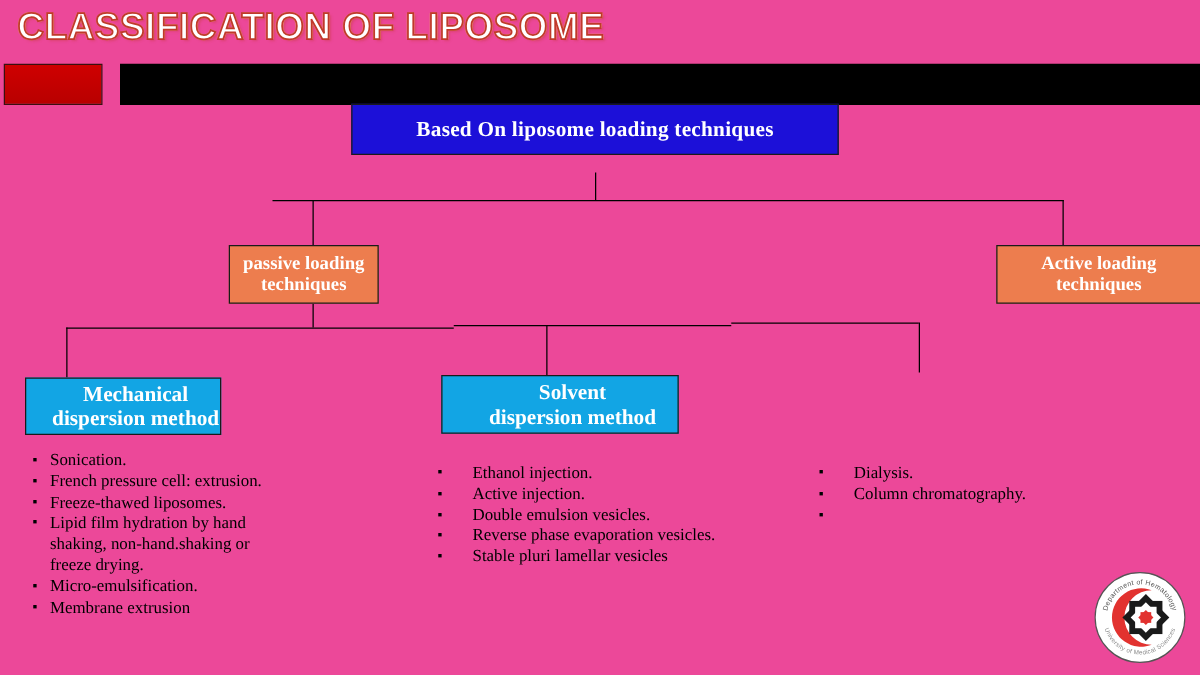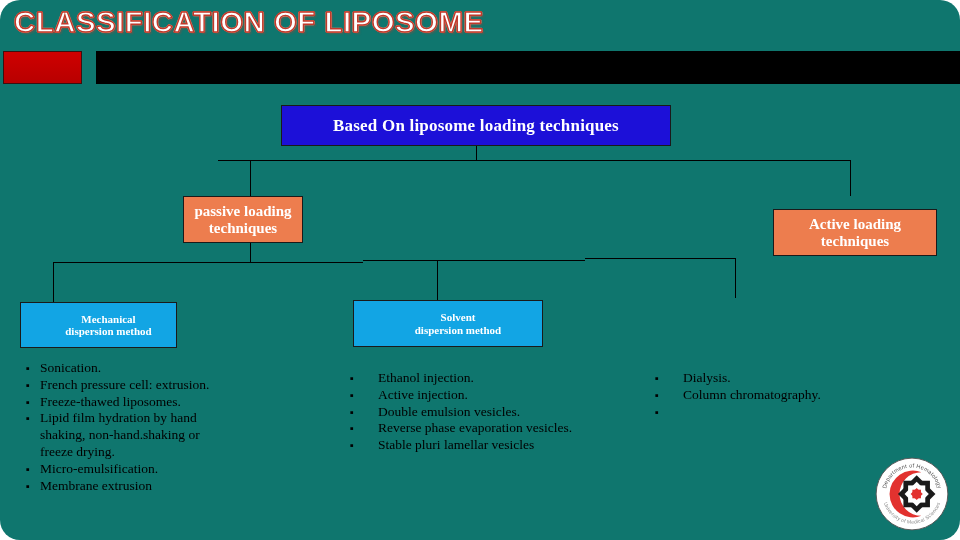--- a/index.html
+++ b/index.html
@@ -12,22 +12,21 @@
     height: 540px;
     position: relative;
     overflow: hidden;
     font-family: "Liberation Serif", serif;
   }
   #slide {
     position: absolute;
     left: 0; top: 0;
     width: 960px;
     height: 540px;
-    background: #0f766e;
-    border-radius: 20px;
+    background: #ec4899;
   }
 
   
   .slide-title {
     position: absolute;
     left: 14px;
     top: 4px;
     font-family: "Liberation Sans", sans-serif;
     font-weight: bold;
     font-size: 30px;
@@ -82,47 +81,46 @@
     align-items: center;
     justify-content: center;
     text-align: center;
     color: #ffffff;
     font-family: "Liberation Serif", serif;
     font-weight: bold;
     line-height: 1.12;
   }
   .node-root {
     left: 281px;
-    top: 105px;
+    top: 83px;
     width: 390px;
     height: 41px;
     background: #1c10d8;
     font-size: 17px;
     letter-spacing: 0.2px;
   }
   .node-orange {
     background: #ed7d4e;
     font-size: 15px;
   }
   .node-passive {
     left: 183px;
     top: 196px;
     width: 120px;
     height: 47px;
   }
   .node-active {
-    left: 773px;
+    left: 797px;
     top: 196px;
     width: 164px;
     height: 47px;
-    margin-top: 13px;
   }
   .node-cyan {
     background: #12a5e4;
-    font-size: 11px;
+    font-size: 17px;
     padding-left: 20px;
   }
   .node-mech {
     left: 20px;
     top: 302px;
     width: 157px;
     height: 46px;
   }
   .node-solv {
     left: 353px;

